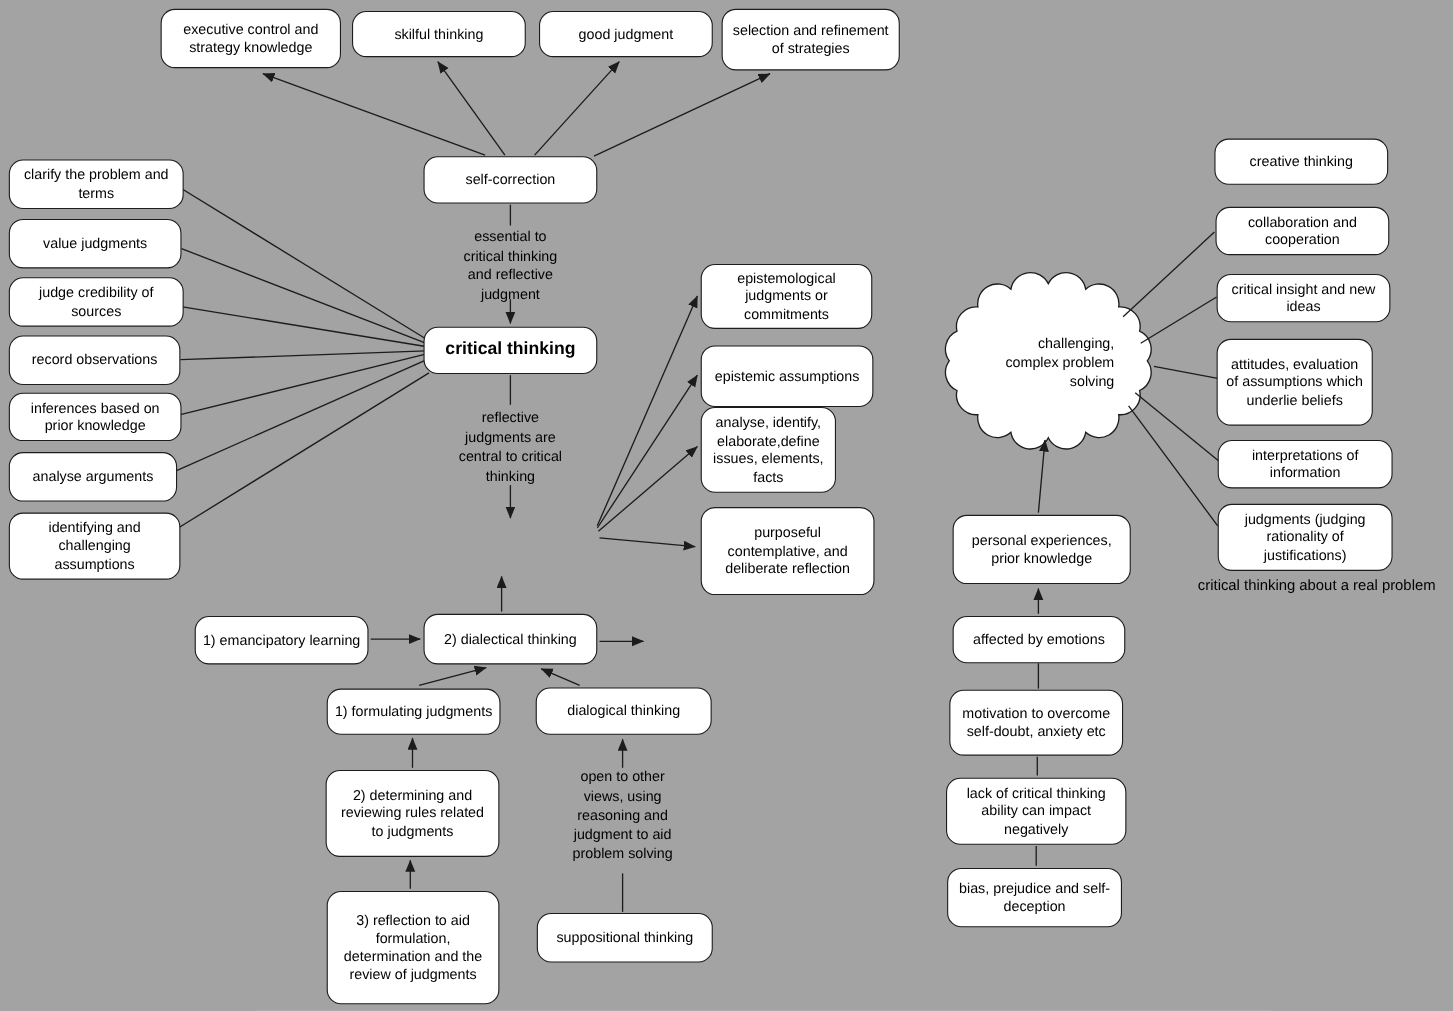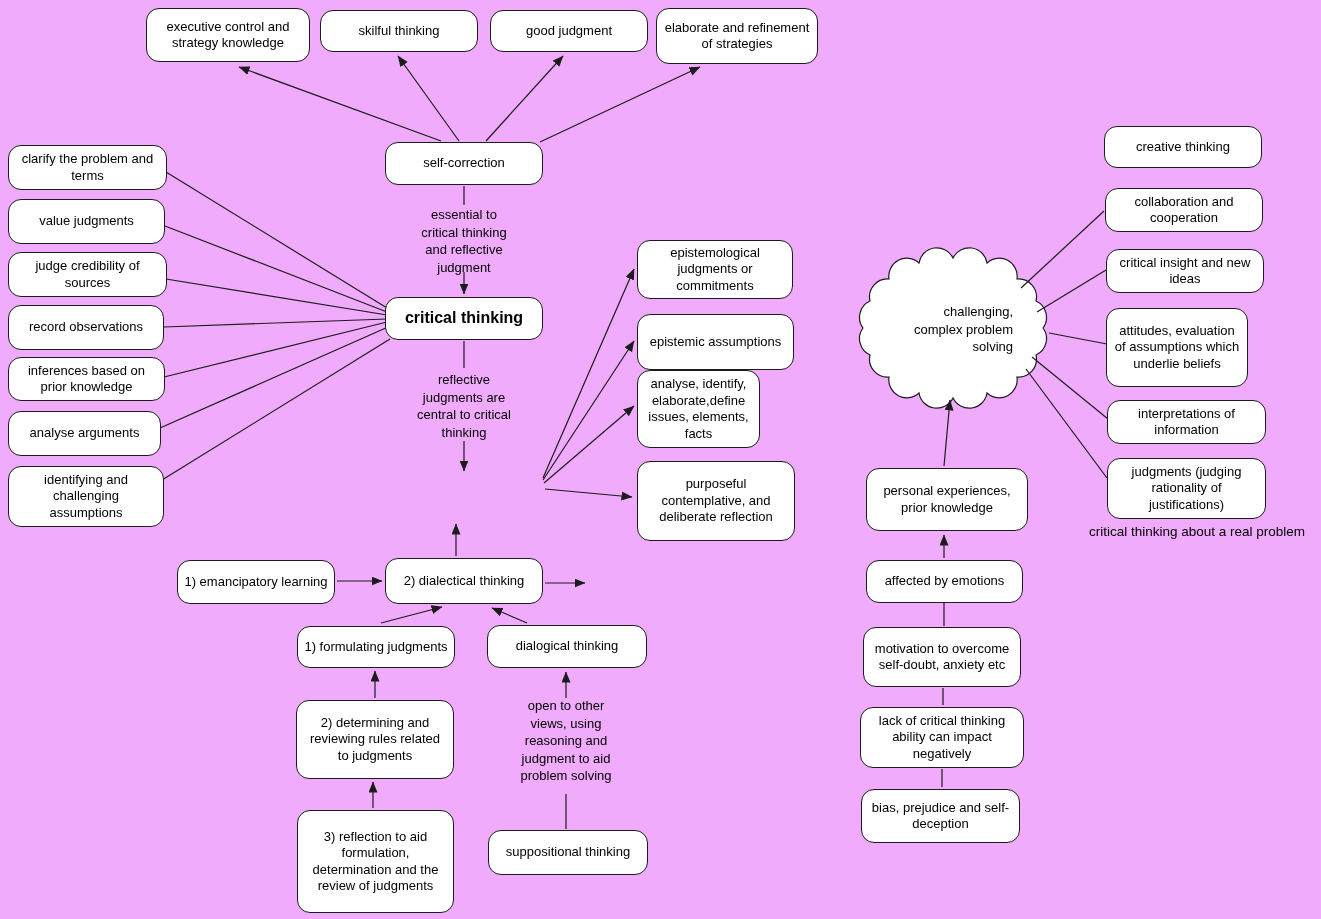--- a/index.html
+++ b/index.html
@@ -1,16 +1,16 @@
 <!DOCTYPE html>
 <html><head>
 <meta charset="utf-8">
 <style>
   html,body{margin:0;padding:0;background:#fff;}
-  .canvas{position:relative;width:1321px;height:919px;background:#f0abfc;
+  .canvas{position:relative;width:1321px;height:919px;background:#a3a3a3;
           font-family:"Liberation Sans",sans-serif;color:#000;overflow:hidden;}
   svg.wires{position:absolute;left:0;top:0;width:1321px;height:919px;}
   .node{position:absolute;box-sizing:border-box;border:1.4px solid #1c1c1c;border-radius:13px;
         background:#fff;display:flex;align-items:center;justify-content:center;
         text-align:center;font-size:13px;line-height:16.5px;padding:3px 6px;}
   .node.bold{font-weight:700;font-size:16px;}
   .floating{position:absolute;text-align:center;font-size:13px;line-height:17.5px;}
   .cloudtext{position:absolute;left:893px;top:303px;width:120px;text-align:right;
              font-size:13px;line-height:17.5px;}
   .caption{position:absolute;left:1078px;top:524px;width:238px;text-align:center;font-size:13.5px;}
@@ -82,21 +82,21 @@
       <line x1="1037" y1="312" x2="1106" y2="270"></line>
       <line x1="1049" y1="333" x2="1107" y2="344"></line>
       <line x1="1032" y1="357" x2="1108" y2="419"></line>
       <line x1="1026" y1="369" x2="1107" y2="478"></line>
     </g>
   </svg>
 
   <div class="node" style="left:146px;top:8px;width:164px;height:54px">executive control and strategy knowledge</div>
   <div class="node" style="left:320px;top:10px;width:158px;height:42px">skilful thinking</div>
   <div class="node" style="left:490px;top:10px;width:158px;height:42px">good judgment</div>
-  <div class="node" style="left:656px;top:8px;width:162px;height:56px">elaborate and refinement of strategies</div>
+  <div class="node" style="left:656px;top:8px;width:162px;height:56px">selection and refinement of strategies</div>
 
   <div class="node" style="left:385px;top:142px;width:158px;height:43px">self-correction</div>
   <div class="node bold" style="left:385px;top:297px;width:158px;height:43px">critical thinking</div>
 
   <div class="node" style="left:8px;top:145px;width:159px;height:45px">clarify the problem and terms</div>
   <div class="node" style="left:8px;top:199px;width:157px;height:45px">value judgments</div>
   <div class="node" style="left:8px;top:252px;width:159px;height:45px">judge credibility of sources</div>
   <div class="node" style="left:8px;top:305px;width:156px;height:45px">record observations</div>
   <div class="node" style="left:8px;top:357px;width:157px;height:44px">inferences based on prior knowledge</div>
   <div class="node" style="left:8px;top:411px;width:153px;height:45px">analyse arguments</div>

